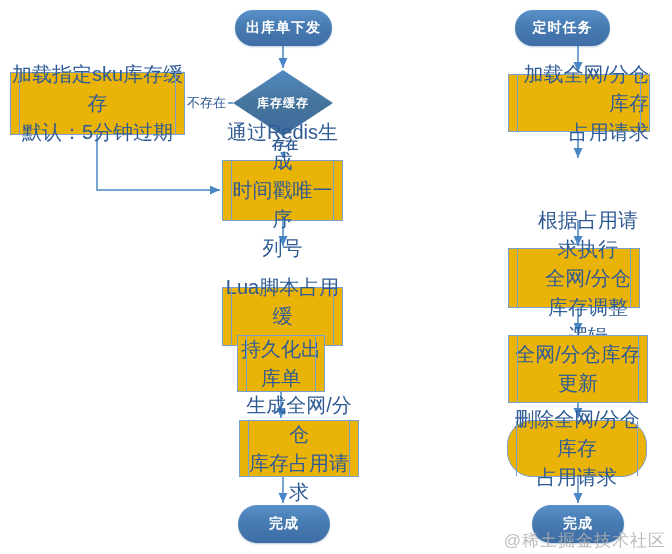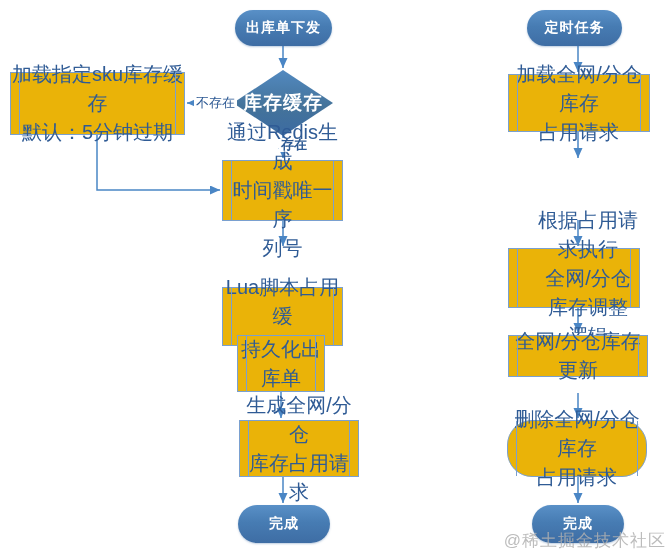--- a/index.html
+++ b/index.html
@@ -29,34 +29,34 @@
     display: flex;
     align-items: center;
     justify-content: center;
     font-size: 14px;
     font-weight: 600;
     letter-spacing: 1px;
     box-shadow: 0 1px 2px rgba(62,109,164,0.35);
   }
   #oval-l-start { left: 235px; top: 10px;  width: 97px; height: 36px; }
   #oval-l-end   { left: 238px; top: 505px; width: 92px; height: 38px; }
-  #oval-r-start { left: 527px; top: 10px;  width: 95px; height: 36px; }
+  #oval-r-start { left: 515px; top: 10px;  width: 95px; height: 36px; }
   #oval-r-end   { left: 532px; top: 505px; width: 92px; height: 38px; }
   
   .diamond {
     position: absolute;
     left: 233px; top: 70px;
     width: 100px; height: 66px;
     clip-path: polygon(50% 0, 100% 50%, 50% 100%, 0 50%);
     background: linear-gradient(180deg, #5289c0 0%, #44739a 55%, #3c6ba2 100%);
     color: #ffffff;
     display: flex;
     align-items: center;
     justify-content: center;
-    font-size: 19px;
+    font-size: 12px;
     font-weight: 600;
     letter-spacing: 1px;
   }
   
   .pbox {
     position: absolute;
     background: #eab308;
     border: 1.5px solid #7aa0cf;
     box-sizing: border-box;
     color: #2f5b95;
@@ -75,34 +75,33 @@
     width: 0;
     border-left: 1.5px solid #7aa0cf;
   }
   .pbox::before { left: 8px; }
   .pbox::after  { right: 8px; }
   #side-box  { left: 10px;  top: 72px;  width: 175px; height: 63px; }
   #l-step-0  { left: 222px; top: 160px; width: 121px; height: 61px; }
   #l-step-1  { left: 222px; top: 248px; width: 121px; height: 59px; margin-top: 39px; }
   #l-step-2  { left: 237px; top: 335px; width: 88px;  height: 57px; }
   #l-step-3  { left: 223px; top: 420px; width: 120px; height: 57px; margin-left: 16px; }
-  #r-step-0  { left: 508px; top: 74px;  width: 142px; height: 58px; }
+  #r-step-0  { left: 508px; top: 74px;  width: 142px; height: 58px; text-align: right; }
   #r-step-1  { left: 493px; top: 160px; width: 170px; height: 60px; }
   #r-step-2  { left: 508px; top: 248px; width: 132px; height: 60px; padding-left: 28px; }
-  #r-step-3  { left: 508px; top: 335px; width: 140px; height: 42px; }
+  #r-step-3  { left: 508px; top: 335px; width: 140px; height: 68px; }
   #r-step-4  { left: 507px; top: 420px; width: 140px; height: 57px; border-radius: 25px; }
   
   .edge-label {
     position: absolute;
     font-size: 13px;
     color: #2e5a94;
     background: #ffffff;
     padding: 0 2px;
     line-height: 1.1;
-    margin-left: 9px;
   }
   #label-no  { left: 185px; top: 96px; }
   #label-yes { left: 270px; top: 138px; font-weight: bold; }
   
   #watermark {
     position: absolute;
     right: 6px;
     bottom: 2px;
     font-size: 17px;
     color: rgba(176, 176, 176, 0.85);

